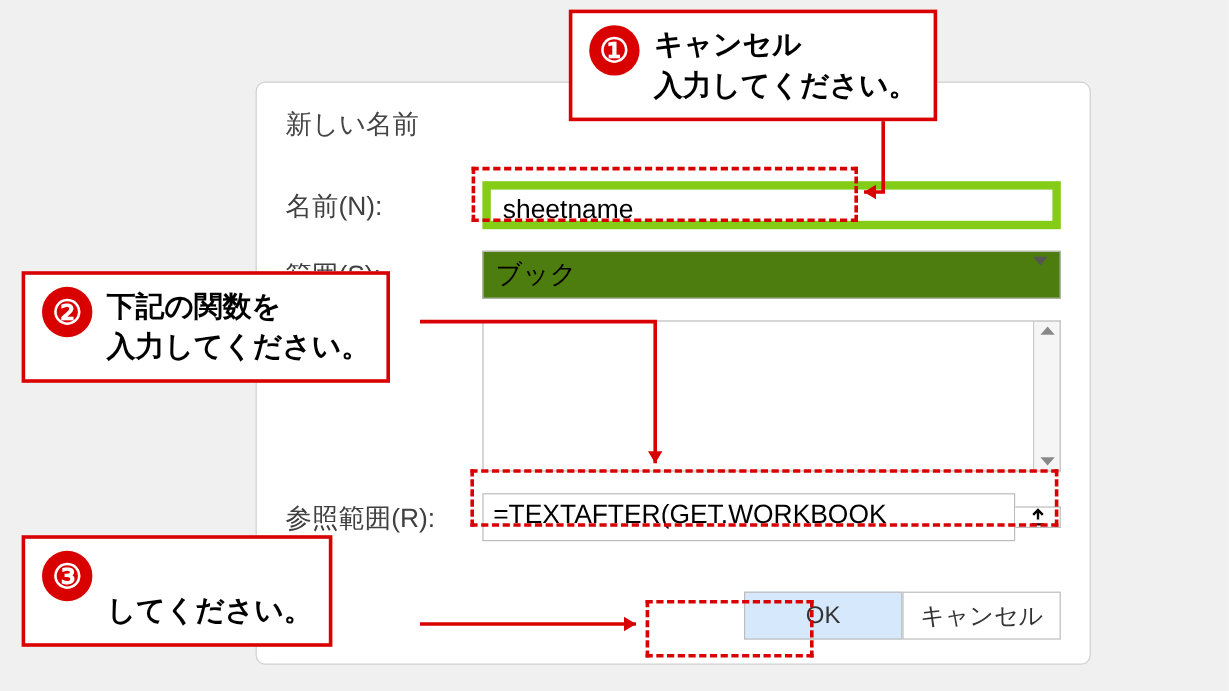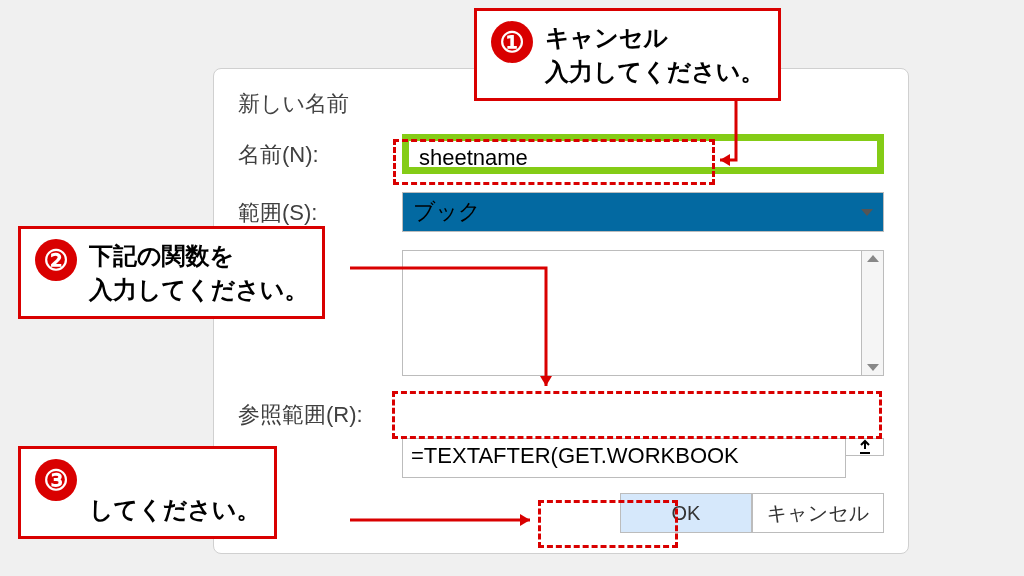--- a/index.html
+++ b/index.html
@@ -18,21 +18,21 @@
     width: 696px;
     height: 486px;
     background: #fff;
     border: 1px solid #d0d0d0;
     border-radius: 8px;
     padding: 20px 24px;
   }
   .dialog-title {
     font-size: 22px;
     color: #444;
-    margin-bottom: 15px;
+    margin-bottom: 32px;
   }
   .row {
     display: flex;
     align-items: flex-start;
     margin-bottom: 18px;
   }
   .label {
     width: 164px;
     font-size: 22px;
     color: #404040;
@@ -56,22 +56,22 @@
     pointer-events: none;
   }
   .select {
     flex: 1;
     height: 40px;
     border: 1px solid #bcbcbc;
     font-size: 22px;
     padding: 4px 10px;
     display: flex;
     justify-content: space-between;
-    align-items: center;
-    background: #0369a1;
+    align-items: flex-start;
+    background: #4d7c0f;
   }
   .chevron-down {
     width: 0; height: 0;
     border-left: 6px solid transparent;
     border-right: 6px solid transparent;
     border-top: 7px solid #555;
   }
   .textarea-wrap {
     flex: 1;
     display: flex;
@@ -102,22 +102,21 @@
   }
   .tri-down {
     width: 0; height: 0;
     border-left: 6px solid transparent;
     border-right: 6px solid transparent;
     border-top: 7px solid #888;
   }
   .ref-wrap {
     flex: 1;
     display: flex;
-    align-items: flex-start;
-    margin-top: 44px;
+    align-items: center;
   }
   .ref-input {
     flex: 1;
     height: 40px;
     border: 1px solid #bcbcbc;
     border-right: 1px solid #bcbcbc;
     font-size: 22px;
     padding: 4px 8px;
     background: #fff;
     white-space: nowrap;

